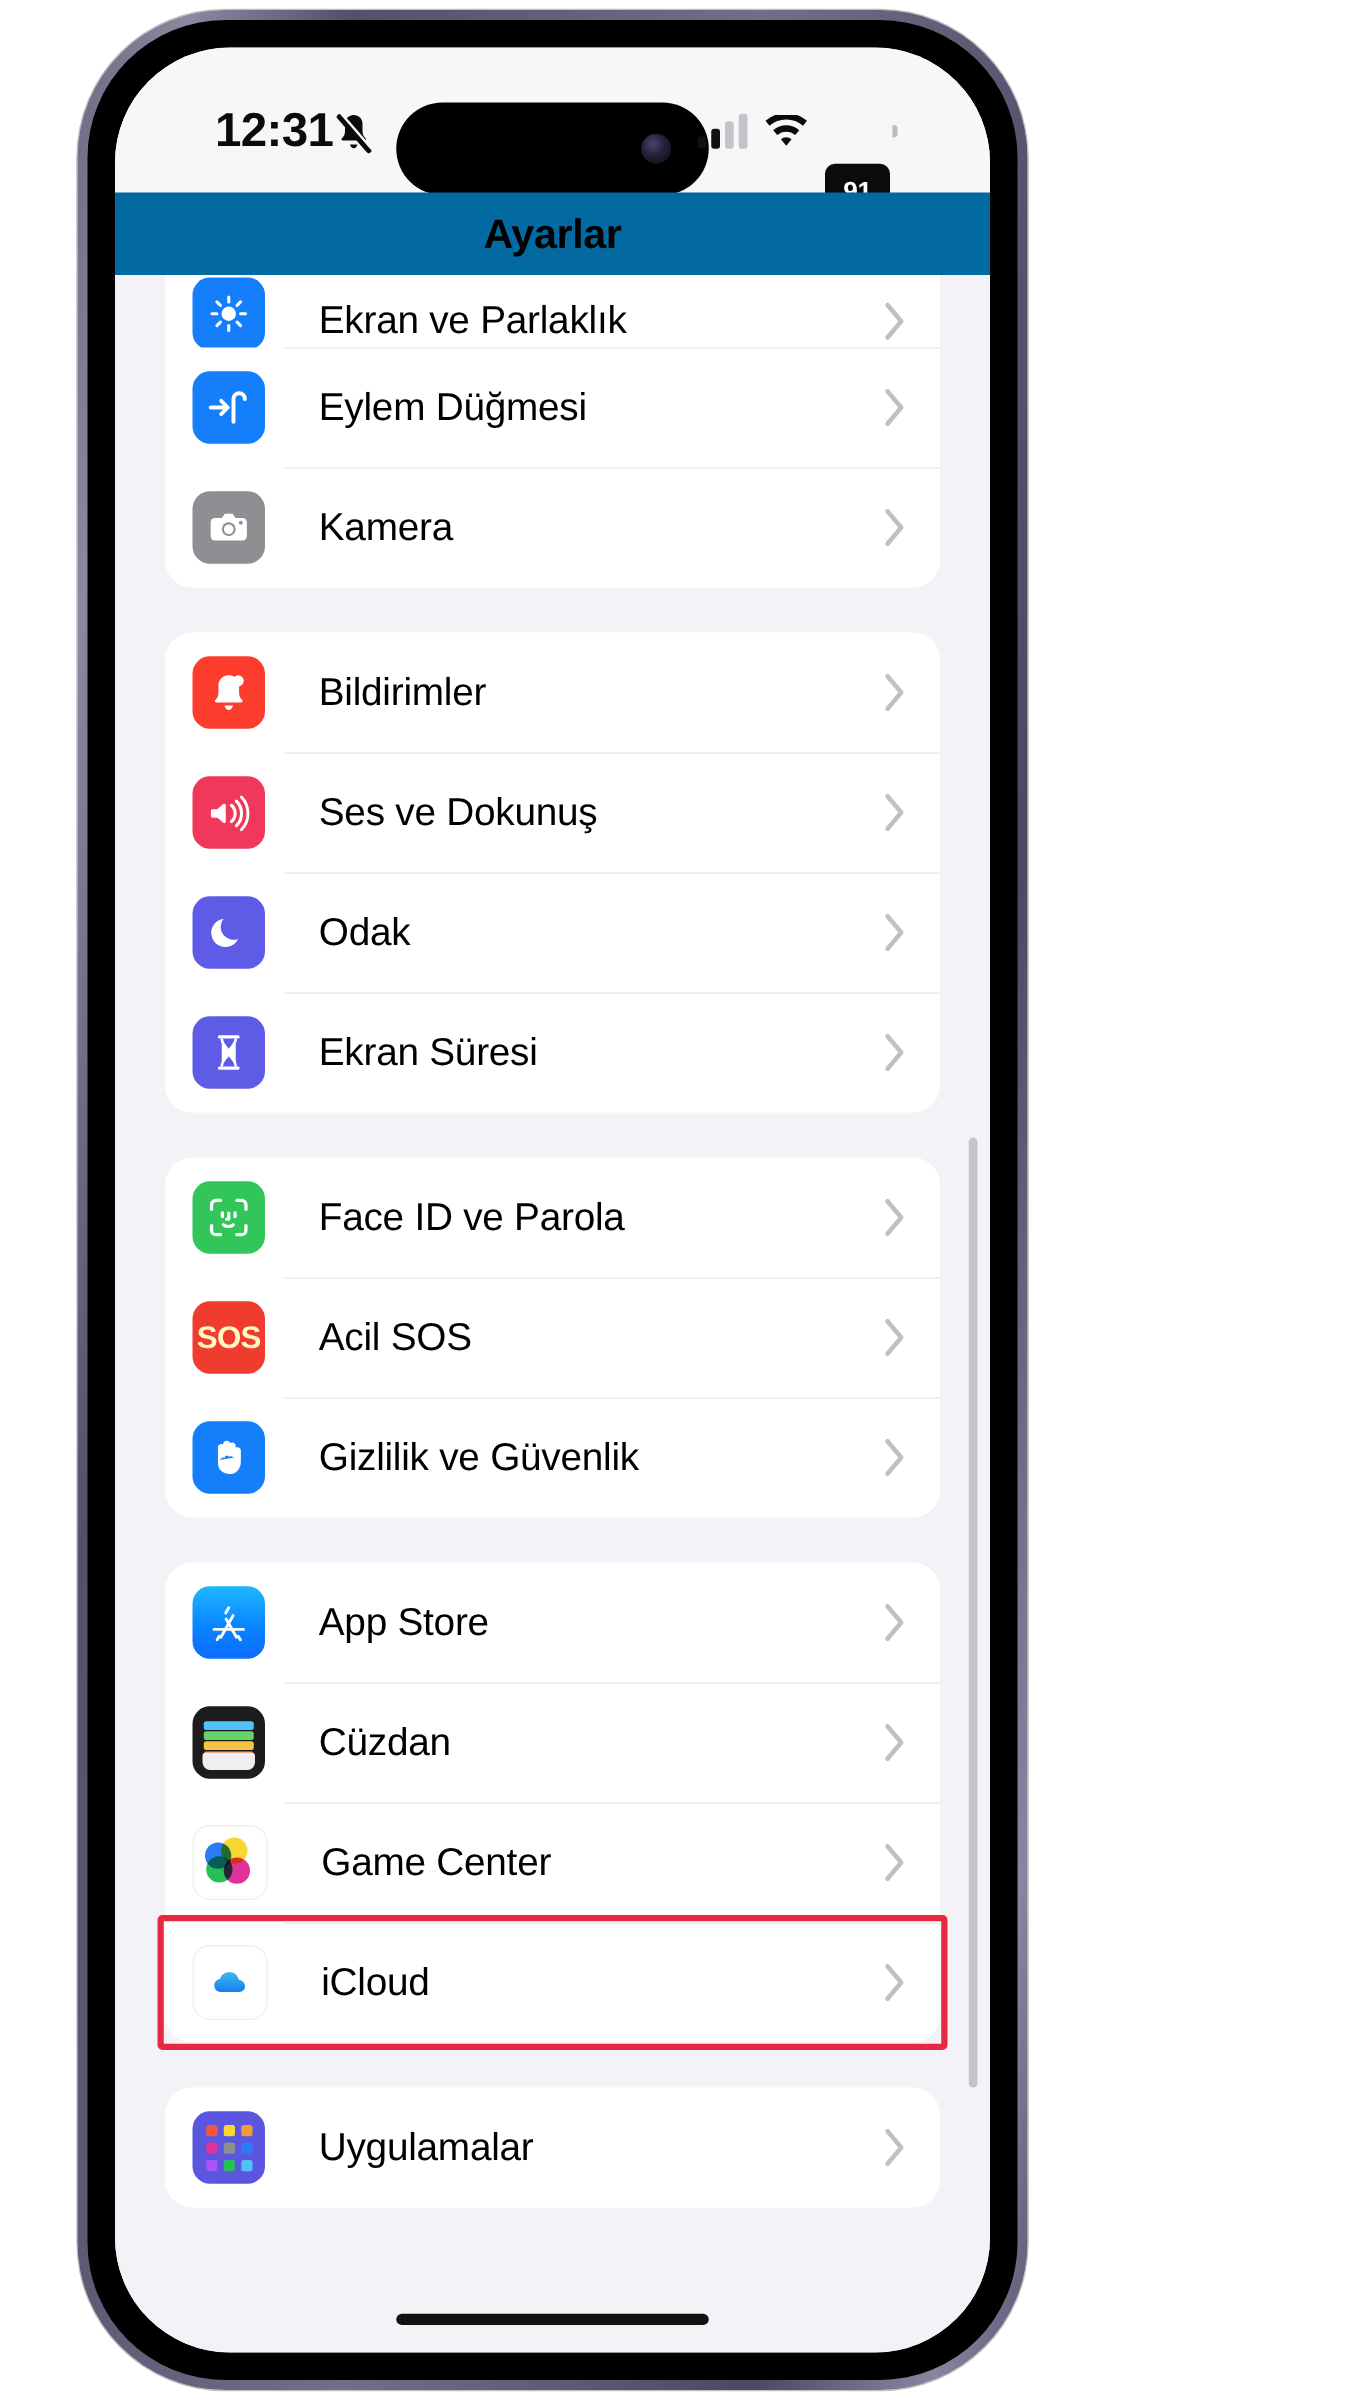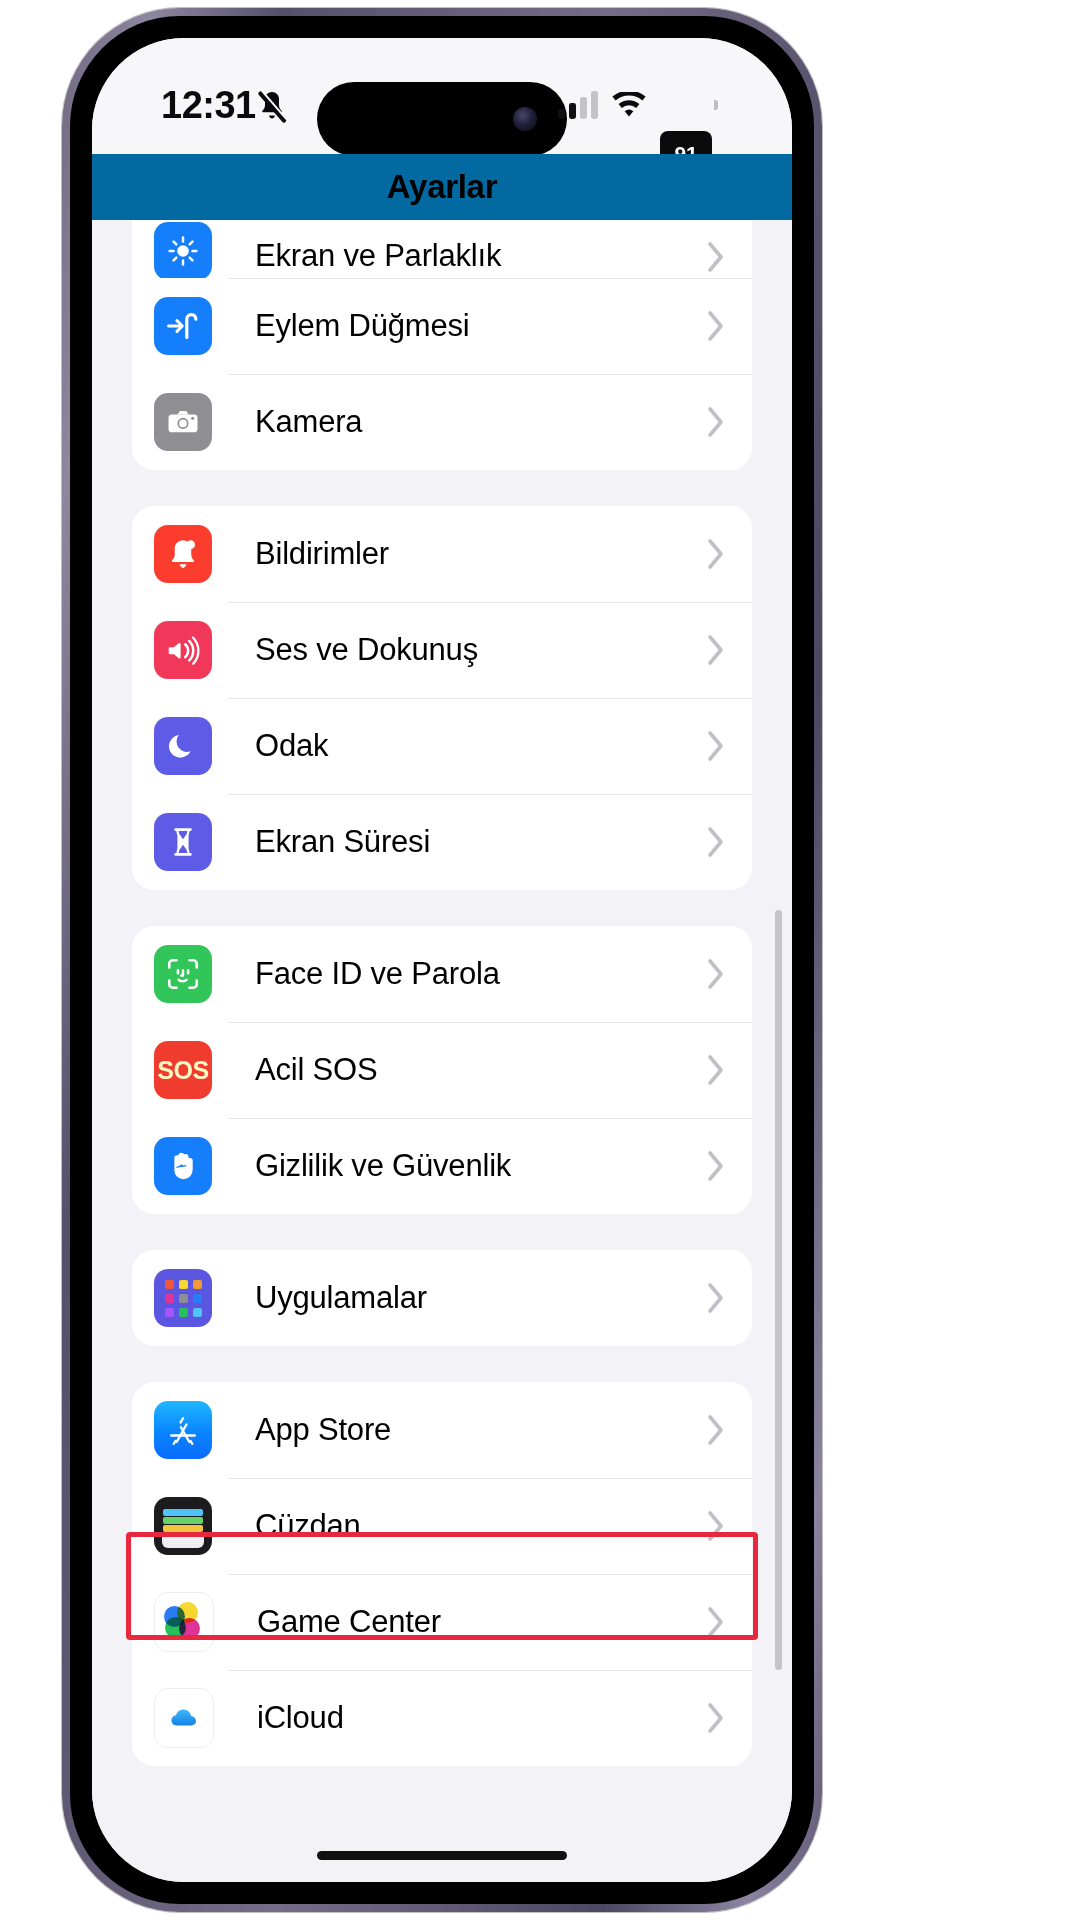--- a/index.html
+++ b/index.html
@@ -29,21 +29,21 @@
   .btn-volup{left:52px;top:470px;width:9px;height:108px;}
   .btn-voldn{left:52px;top:606px;width:9px;height:108px;}
   .btn-power{right:52px;top:500px;width:9px;height:168px;
     background:linear-gradient(180deg,#6d6681,#4a4560);}
 
   
   .statusbar{
     position:absolute;left:0;top:0;width:100%;height:116px;
     background:#f7f7f9;
   }
-  .sb-left{position:absolute;left:69px;top:46px;display:flex;align-items:center;}
+  .sb-left{position:absolute;left:80px;top:46px;display:flex;align-items:center;}
   .sb-time{font-size:38px;font-weight:700;color:#0b0b0c;letter-spacing:-.5px;}
   .sb-right{position:absolute;right:74px;top:52px;display:flex;align-items:center;gap:13px;}
 
   .bell-mute{position:relative;width:32px;height:34px;}
   .bell-mute svg{display:block;}
 
   .sig{display:flex;align-items:flex-end;gap:4px;height:28px;}
   .sig i{display:block;width:7px;border-radius:2.4px;background:#111;}
   .sig i:nth-child(1){height:10px;}
   .sig i:nth-child(2){height:16px;}
@@ -358,20 +358,90 @@
                   <span class="label">Gizlilik ve Güvenlik</span>
                   <span class="chev">
                     <svg viewBox="0 0 20 34" width="20" height="34">
                       <path d="M4 4l11 13L4 30" fill="none" stroke="currentColor" stroke-width="3.6" stroke-linecap="round" stroke-linejoin="round"></path>
                     </svg>
                   </span>
                 </div>
               </div>
               <div class="group">
                 <div class="row">
+                  <span class="ico ic-appstore">
+                    <svg viewBox="0 0 58 58" width="40" height="40">
+                      <path d="M12 37h34" stroke="#fff" stroke-width="3.4" stroke-linecap="round"></path>
+                      <path d="M20 46l14-25M38 46L26 25" fill="none" stroke="#fff" stroke-width="3.4" stroke-linecap="round"></path>
+                      <path d="M29 12l-3.5 6" fill="none" stroke="#fff" stroke-width="3.4" stroke-linecap="round"></path>
+                      <path d="M18 45l-2.5 4M40 45l2.5 4" fill="none" stroke="#fff" stroke-width="3.4" stroke-linecap="round"></path>
+                    </svg>
+                  </span>
+                  <span class="label">App Store</span>
+                  <span class="chev">
+                    <svg viewBox="0 0 20 34" width="20" height="34">
+                      <path d="M4 4l11 13L4 30" fill="none" stroke="currentColor" stroke-width="3.6" stroke-linecap="round" stroke-linejoin="round"></path>
+                    </svg>
+                  </span>
+                </div>
+                <div class="row">
+                  <span class="ico ic-wallet">
+                    <span class="wallet-stack">
+                      <i></i>
+                      <i></i>
+                      <i></i>
+                      <i></i>
+                      <span class="wallet-front"></span>
+                    </span>
+                  </span>
+                  <span class="label">Cüzdan</span>
+                  <span class="chev">
+                    <svg viewBox="0 0 20 34" width="20" height="34">
+                      <path d="M4 4l11 13L4 30" fill="none" stroke="currentColor" stroke-width="3.6" stroke-linecap="round" stroke-linejoin="round"></path>
+                    </svg>
+                  </span>
+                </div>
+                <div class="row">
+                  <span class="ico ic-gamecenter">
+                    <span class="gc-dots">
+                      <span class="gc-b"></span>
+                      <span class="gc-y"></span>
+                      <span class="gc-g"></span>
+                      <span class="gc-p"></span>
+                    </span>
+                  </span>
+                  <span class="label">Game Center</span>
+                  <span class="chev">
+                    <svg viewBox="0 0 20 34" width="20" height="34">
+                      <path d="M4 4l11 13L4 30" fill="none" stroke="currentColor" stroke-width="3.6" stroke-linecap="round" stroke-linejoin="round"></path>
+                    </svg>
+                  </span>
+                </div>
+                <div class="row" id="row-highlighted">
+                  <span class="ico ic-icloud">
+                    <svg viewBox="0 0 58 58" width="42" height="34">
+                      <defs>
+                        <linearGradient id="cg" x1="0" y1="0" x2="0" y2="1">
+                          <stop offset="0" stop-color="#3fb8f5"></stop>
+                          <stop offset="1" stop-color="#1481e8"></stop>
+                        </linearGradient>
+                      </defs>
+                      <path d="M17 42c-5.5 0-9.5-4-9.5-9 0-4.6 3.4-8.3 7.9-8.9C17 18.6 22 14.6 28 14.6c6.6 0 12 4.7 12.9 10.8 5 .5 8.6 4.4 8.6 8.9 0 4.9-4.2 7.7-9.6 7.7z" fill="url(#cg)"></path>
+                    </svg>
+                  </span>
+                  <span class="label">iCloud</span>
+                  <span class="chev">
+                    <svg viewBox="0 0 20 34" width="20" height="34">
+                      <path d="M4 4l11 13L4 30" fill="none" stroke="currentColor" stroke-width="3.6" stroke-linecap="round" stroke-linejoin="round"></path>
+                    </svg>
+                  </span>
+                </div>
+              </div>
+              <div class="group">
+                <div class="row">
                   <span class="ico ic-apps">
                     <span class="apps-grid">
                       <i style="background:#f2583f"></i>
                       <i style="background:#f7d832"></i>
                       <i style="background:#f29a33"></i>
                       <i style="background:#e0339a"></i>
                       <i style="background:#8e8e93"></i>
                       <i style="background:#2a7bf6"></i>
                       <i style="background:#a855f7"></i>
                       <i style="background:#25c05a"></i>
@@ -379,90 +449,20 @@
                     </span>
                   </span>
                   <span class="label">Uygulamalar</span>
                   <span class="chev">
                     <svg viewBox="0 0 20 34" width="20" height="34">
                       <path d="M4 4l11 13L4 30" fill="none" stroke="currentColor" stroke-width="3.6" stroke-linecap="round" stroke-linejoin="round"></path>
                     </svg>
                   </span>
                 </div>
               </div>
-              <div class="group">
-                <div class="row">
-                  <span class="ico ic-appstore">
-                    <svg viewBox="0 0 58 58" width="40" height="40">
-                      <path d="M12 37h34" stroke="#fff" stroke-width="3.4" stroke-linecap="round"></path>
-                      <path d="M20 46l14-25M38 46L26 25" fill="none" stroke="#fff" stroke-width="3.4" stroke-linecap="round"></path>
-                      <path d="M29 12l-3.5 6" fill="none" stroke="#fff" stroke-width="3.4" stroke-linecap="round"></path>
-                      <path d="M18 45l-2.5 4M40 45l2.5 4" fill="none" stroke="#fff" stroke-width="3.4" stroke-linecap="round"></path>
-                    </svg>
-                  </span>
-                  <span class="label">App Store</span>
-                  <span class="chev">
-                    <svg viewBox="0 0 20 34" width="20" height="34">
-                      <path d="M4 4l11 13L4 30" fill="none" stroke="currentColor" stroke-width="3.6" stroke-linecap="round" stroke-linejoin="round"></path>
-                    </svg>
-                  </span>
-                </div>
-                <div class="row">
-                  <span class="ico ic-wallet">
-                    <span class="wallet-stack">
-                      <i></i>
-                      <i></i>
-                      <i></i>
-                      <i></i>
-                      <span class="wallet-front"></span>
-                    </span>
-                  </span>
-                  <span class="label">Cüzdan</span>
-                  <span class="chev">
-                    <svg viewBox="0 0 20 34" width="20" height="34">
-                      <path d="M4 4l11 13L4 30" fill="none" stroke="currentColor" stroke-width="3.6" stroke-linecap="round" stroke-linejoin="round"></path>
-                    </svg>
-                  </span>
-                </div>
-                <div class="row">
-                  <span class="ico ic-gamecenter">
-                    <span class="gc-dots">
-                      <span class="gc-b"></span>
-                      <span class="gc-y"></span>
-                      <span class="gc-g"></span>
-                      <span class="gc-p"></span>
-                    </span>
-                  </span>
-                  <span class="label">Game Center</span>
-                  <span class="chev">
-                    <svg viewBox="0 0 20 34" width="20" height="34">
-                      <path d="M4 4l11 13L4 30" fill="none" stroke="currentColor" stroke-width="3.6" stroke-linecap="round" stroke-linejoin="round"></path>
-                    </svg>
-                  </span>
-                </div>
-                <div class="row" id="row-highlighted">
-                  <span class="ico ic-icloud">
-                    <svg viewBox="0 0 58 58" width="42" height="34">
-                      <defs>
-                        <linearGradient id="cg" x1="0" y1="0" x2="0" y2="1">
-                          <stop offset="0" stop-color="#3fb8f5"></stop>
-                          <stop offset="1" stop-color="#1481e8"></stop>
-                        </linearGradient>
-                      </defs>
-                      <path d="M17 42c-5.5 0-9.5-4-9.5-9 0-4.6 3.4-8.3 7.9-8.9C17 18.6 22 14.6 28 14.6c6.6 0 12 4.7 12.9 10.8 5 .5 8.6 4.4 8.6 8.9 0 4.9-4.2 7.7-9.6 7.7z" fill="url(#cg)"></path>
-                    </svg>
-                  </span>
-                  <span class="label">iCloud</span>
-                  <span class="chev">
-                    <svg viewBox="0 0 20 34" width="20" height="34">
-                      <path d="M4 4l11 13L4 30" fill="none" stroke="currentColor" stroke-width="3.6" stroke-linecap="round" stroke-linejoin="round"></path>
-                    </svg>
-                  </span>
-                </div>
-              </div>
             </div>
           <div class="scrollbar"></div>
         </div>
 
         <div class="home-ind"></div>
       </div>
     </div>
   </div>
 
   <div class="annot" id="annot-box" style="left: 126px; top: 1532px; width: 622px; height: 98px; border-color: rgb(232, 40, 63);"></div>

